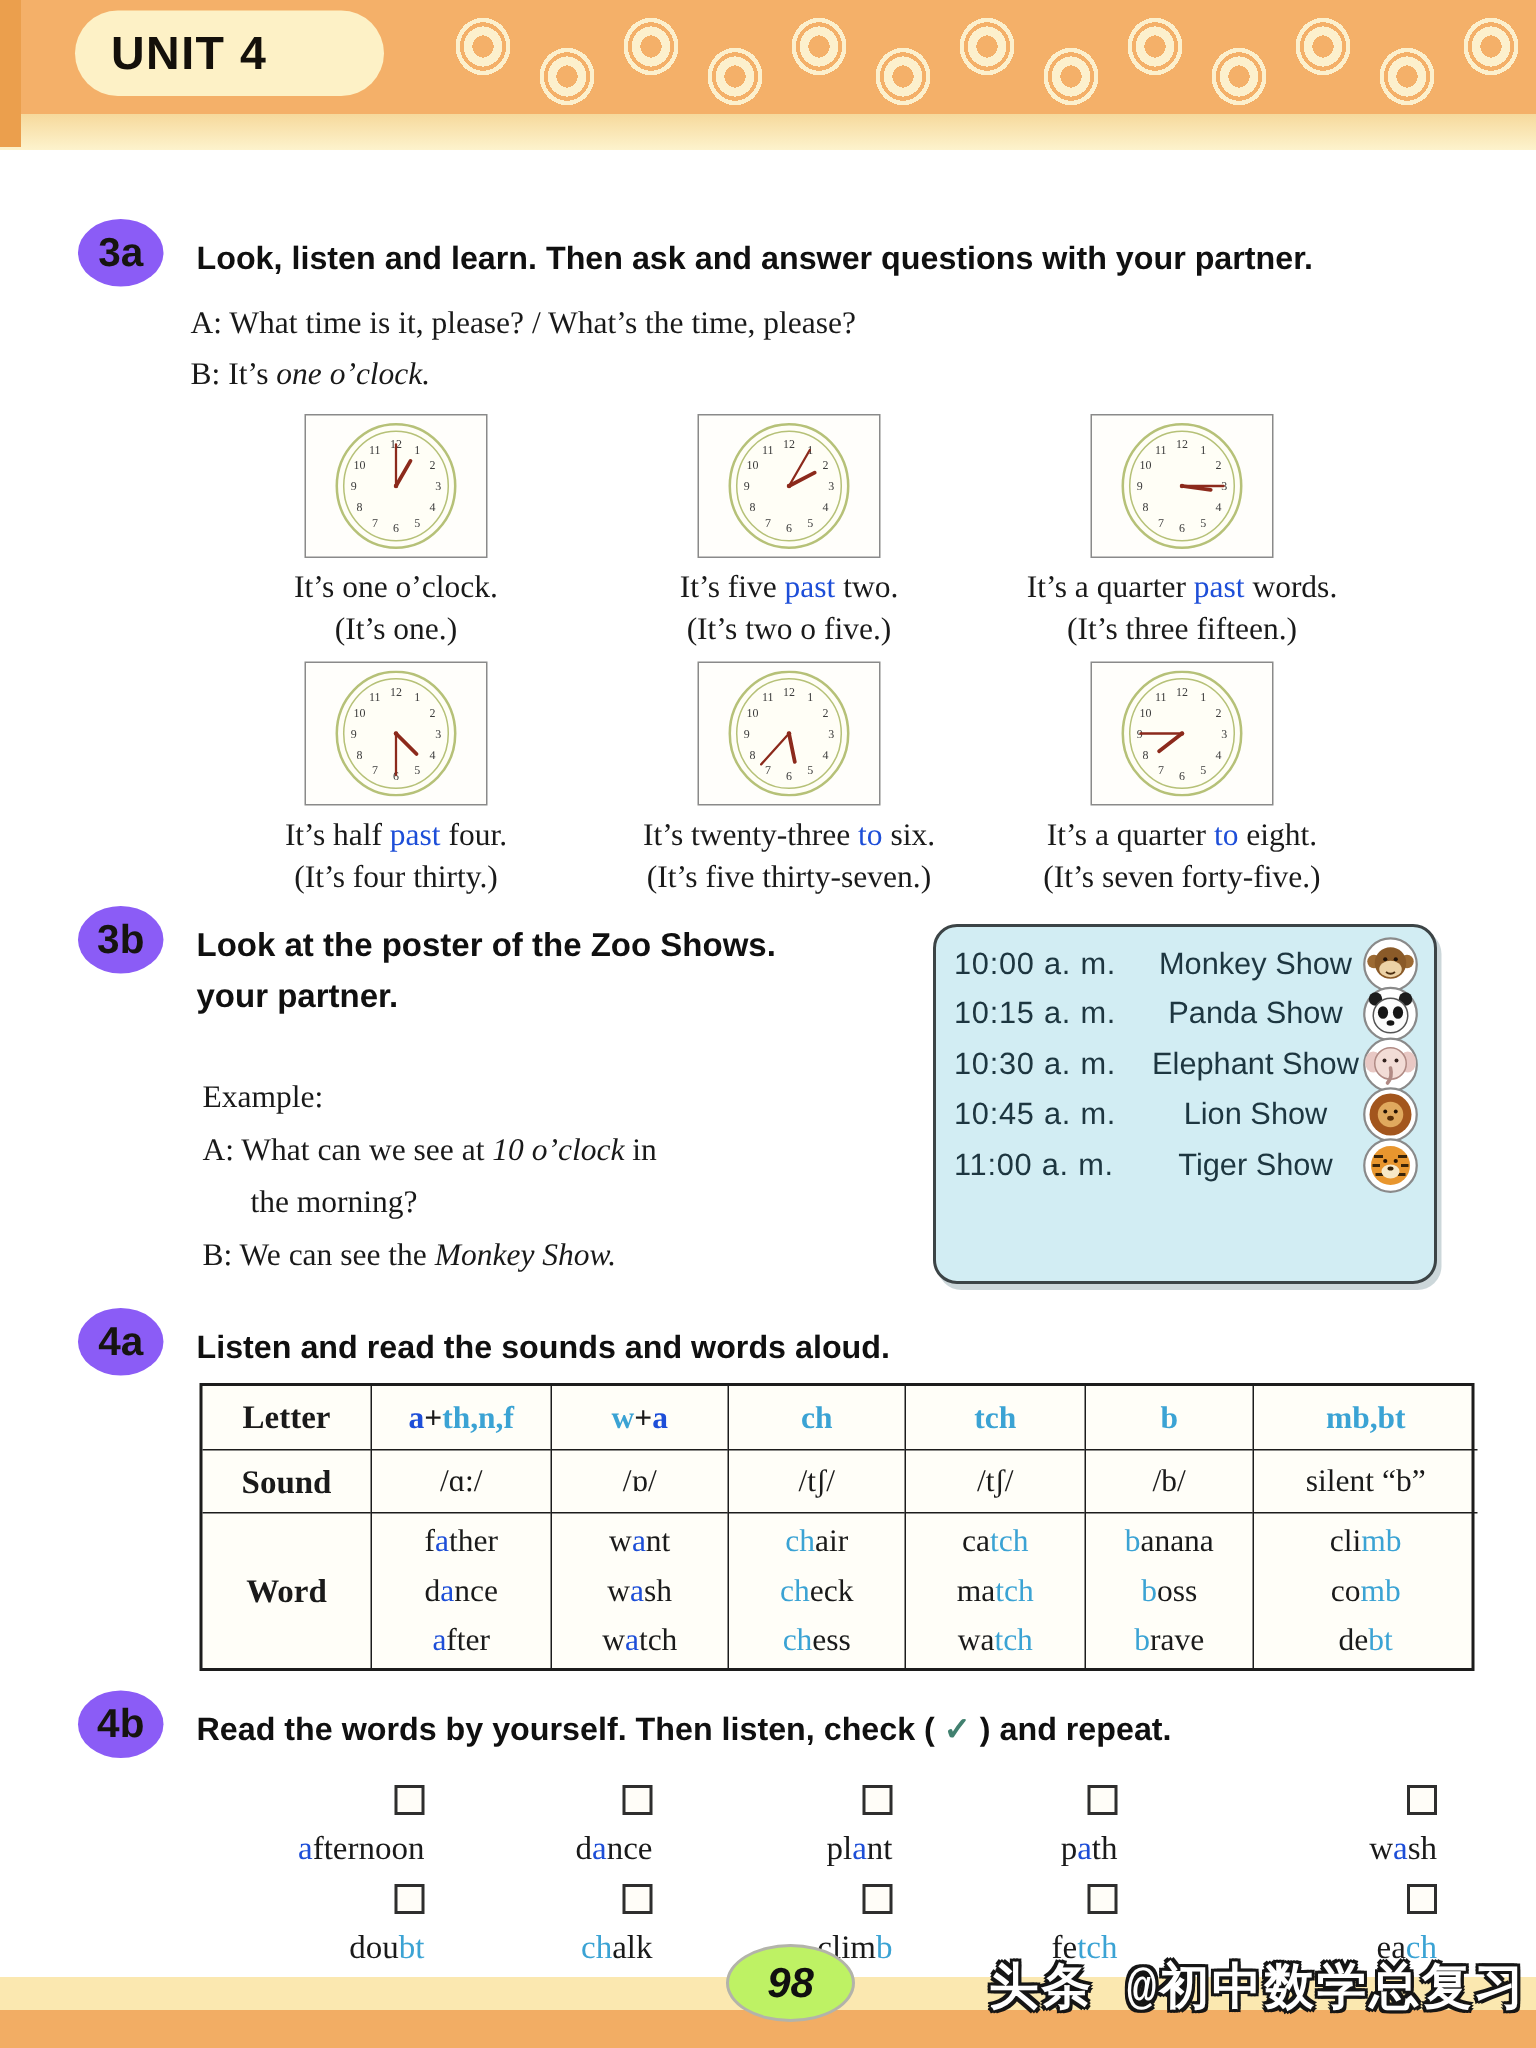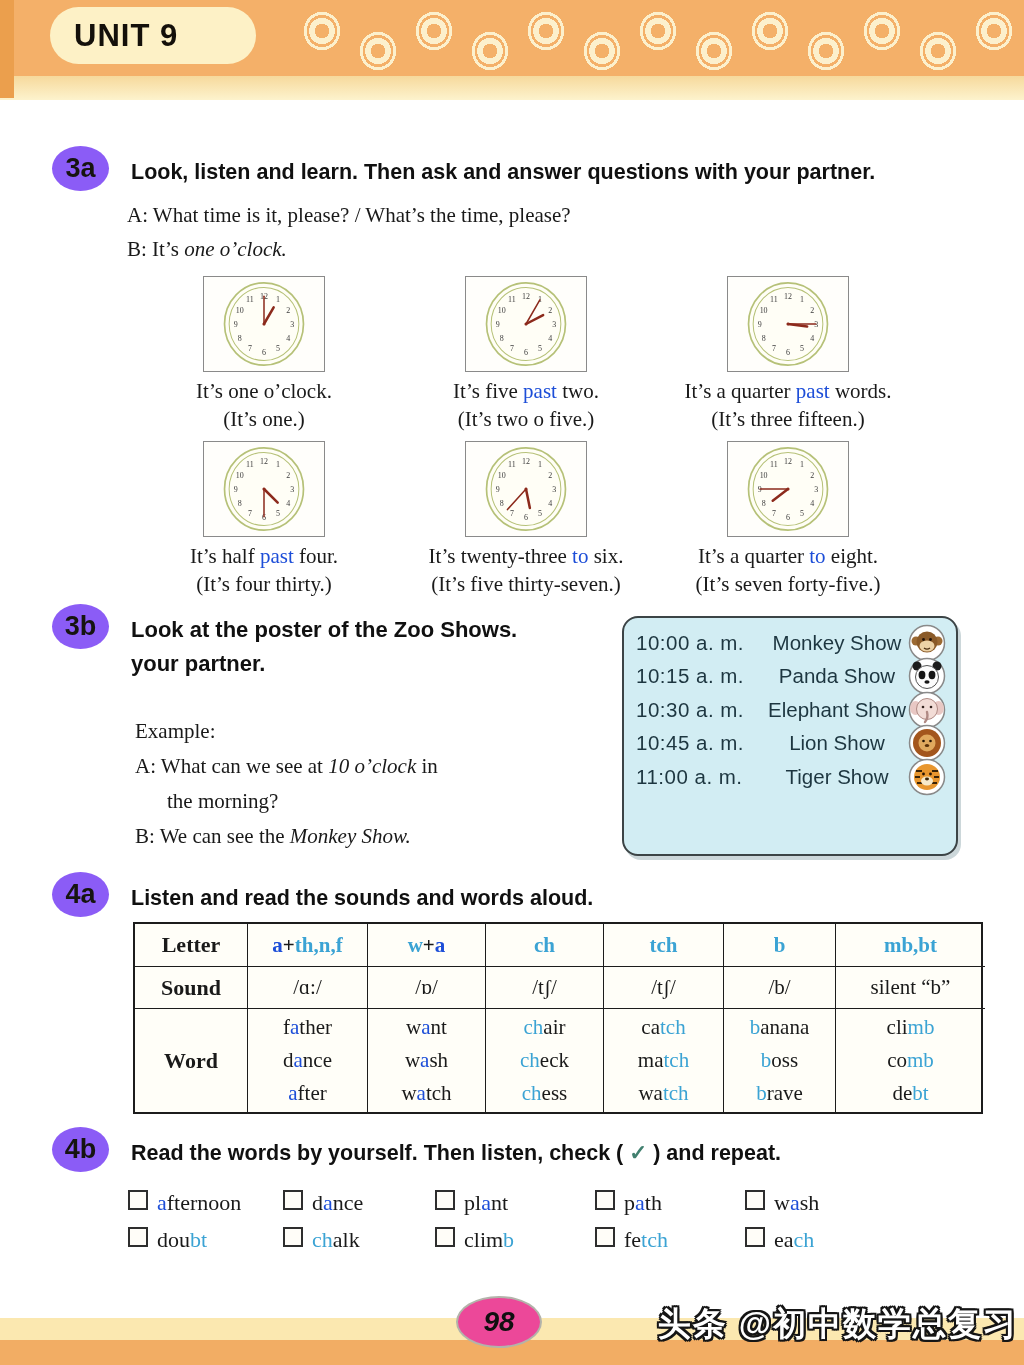--- a/index.html
+++ b/index.html
@@ -63,45 +63,45 @@
          border-left:1.6px solid #1c1c1c;border-top:1.6px solid #1c1c1c;}
   .scell.first-col{border-left:none;}
   .scell.first-row{border-top:none;}
   .scell.lbl{font-weight:bold;font-size:22px;}
   .scell.letters{font-weight:bold;}
   .scell.words{flex-direction:column;justify-content:center;line-height:33px;}
 
   
   #check-grid{position:absolute;left:128px;top:1190px;width:830px;display:grid;
               grid-template-columns:155px 152px 160px 150px 1fr;row-gap:11px;font-size:22px;}
-  .check-item{display:flex;align-items:flex-start;gap:9px;}
+  .check-item{display:flex;align-items:flex-end;gap:9px;flex-direction:column;}
   .checkbox{flex:none;width:16px;height:16px;border:2px solid #2e2e2e;background:#fffdf8;}
 
   
   .band-cream{position:absolute;left:0;top:1318px;width:1024px;height:22px;background:#fbe8b0;}
   .band-orange{position:absolute;left:0;top:1340px;width:1024px;height:25px;background:#f2ad64;}
-  .page-oval{position:absolute;left:456px;top:1296px;width:82px;height:48px;background:#ec4899;
+  .page-oval{position:absolute;left:484px;top:1296px;width:82px;height:48px;background:#bef264;
              border:2px solid #b3b3aa;border-radius:50%;display:flex;align-items:center;justify-content:center;}
   .page-oval span{font-family:"Liberation Sans",sans-serif;font-weight:bold;font-style:italic;
                   font-size:28px;color:#101010;}
-  .watermark{position:absolute;right:6px;top:1302px;font-family:Liberation Sans, sans-serif;
+  .watermark{position:absolute;right:6px;top:1302px;font-family:Liberation Mono, monospace;
              font-weight:bold;font-size:33px;letter-spacing:2px;color:#ffffff;
              text-shadow:-2px -2px 0 #151515,2px -2px 0 #151515,-2px 2px 0 #151515,2px 2px 0 #151515,
                          0 -2px 0 #151515,0 2px 0 #151515,-2px 0 0 #151515,2px 0 0 #151515;text-align:right;}
 </style>
 </head>
 <body>
 
 <div class="page">
 
   <div class="hdr-band"></div>
   <div class="hdr-cream"></div>
   <div class="edge-strip"></div>
   <div class="unit-badge">
-    <span>UNIT 9</span>
+    <span>UNIT 4</span>
   </div>
   <div class="rings" id="rings">
       <span class="ring"></span>
       <span class="ring low"></span>
       <span class="ring"></span>
       <span class="ring low"></span>
       <span class="ring"></span>
       <span class="ring low"></span>
       <span class="ring"></span>
       <span class="ring low"></span>

